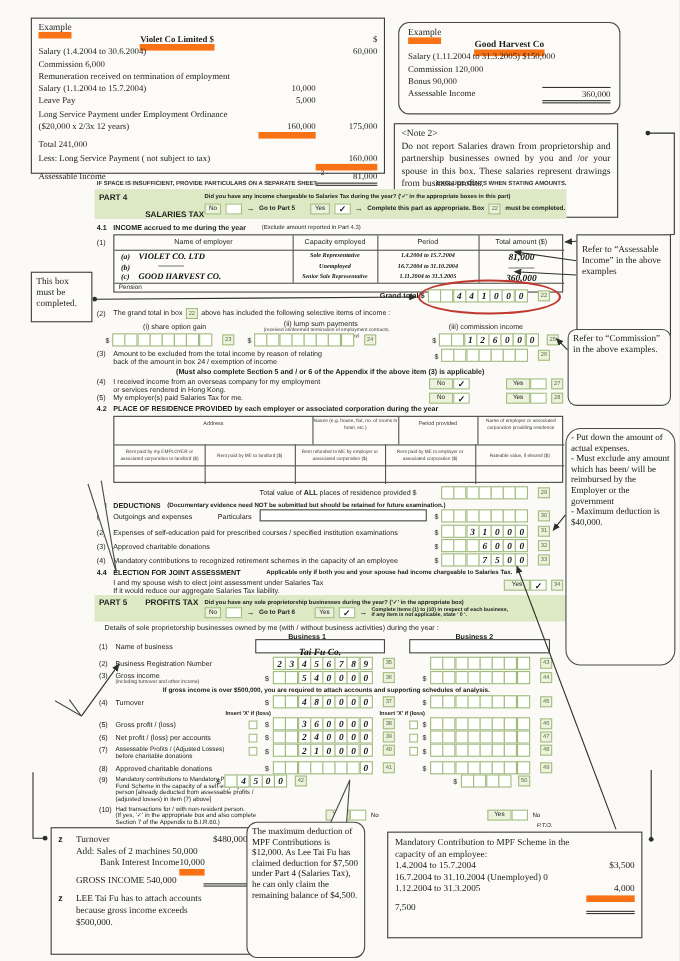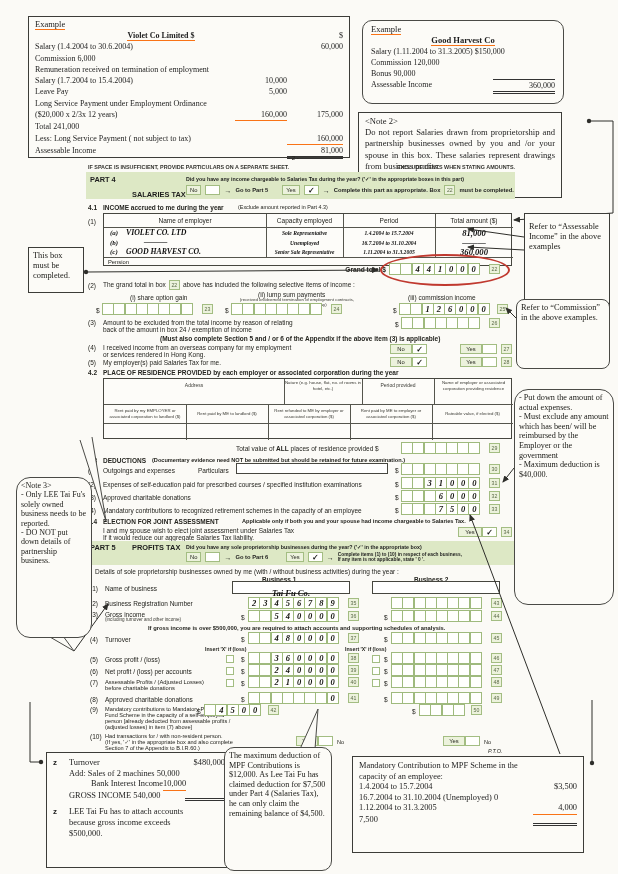--- a/index.html
+++ b/index.html
@@ -24,21 +24,21 @@
   .cbl{height:10px;border:0.8px solid #a3bd82;background:#ecf2dc;box-sizing:border-box;
        display:flex;align-items:center;justify-content:center;font-size:5.8px;padding:0 3px;color:#24241f;}
   .cbx{width:15px;height:10px;border:0.8px solid #a3bd82;background:#fffffd;box-sizing:border-box;
        display:flex;align-items:center;justify-content:center;font-family:"Liberation Serif",serif;
        font-weight:bold;font-size:8px;color:#111;}
   .lossbx{width:8px;height:8px;border:0.8px solid #a3bd82;background:#fffffd;box-sizing:border-box;display:inline-block;}
   .exrow{display:flex;font-size:8px;line-height:11.3px;}
   .exrow .lb{flex:1;}
   .exrow .c1{width:52px;text-align:right;}
   .exrow .c2{width:56px;text-align:right;}
-  .u{border-bottom:1px solid #f97316;}
+  .u{border-bottom:6px solid #f97316;}
   .uu{border-bottom:3px double #333;}
   .tcell{position:absolute;display:flex;align-items:center;justify-content:center;text-align:center;box-sizing:border-box;}
   .flexrow{display:flex;align-items:center;}
   .callout{font-family:"Liberation Serif",serif;font-size:8.4px;line-height:9.8px;color:#1a1a16;padding:3px 4px;box-sizing:border-box;}
   .brow{display:flex;font-size:8.4px;line-height:10.6px;font-family:"Liberation Serif",serif;}
 </style>
 </head>
 <body>
 
 <div id="page">
@@ -58,21 +58,21 @@
         <span class="lb">Commission 6,000</span>
         <span class="c1"></span>
         <span class="c2"></span>
       </div>
     <div class="exrow">
         <span class="lb">Remuneration received on termination of employment</span>
         <span class="c1"></span>
         <span class="c2"></span>
       </div>
     <div class="exrow">
-        <span class="lb">Salary (1.7.2004 to 15.4.2004)</span>
+        <span class="lb">Salary (1.1.2004 to 15.7.2004)</span>
         <span class="c1">10,000</span>
         <span class="c2"></span>
       </div>
     <div class="exrow">
         <span class="lb">Leave Pay</span>
         <span class="c1">5,000</span>
         <span class="c2"></span>
       </div>
     <div class="exrow">
         <span class="lb">Long Service Payment under Employment Ordinance</span>
@@ -665,25 +665,20 @@
 
   <div class="abs" style="left:380px;top:254px;width:126px;height:28px;border:2.6px solid #c0392f;border-radius:50%;"></div>
 
   <div class="abs box callout" style="left:28px;top:247px;width:56px;height:46px;"><span>This box must be completed.</span></div>
 
   <div class="abs box callout" style="left:524px;top:213px;width:86px;height:96px;padding-top:8px;"><span>Refer to “Assessable Income” in the above examples</span></div>
 
   <div class="abs rbox callout" style="left:516px;top:299px;width:94px;height:70px;border-radius:8px;"><span>Refer to “Commission” in the above examples.</span></div>
 
 
-  <div class="abs rbox callout" style="left:16px;top:477px;width:76px;height:161px;border-radius:14px;font-size:8px;line-height:9.4px;">
-    <div>&lt;Note 3&gt;</div>
-    <div>- Only LEE Tai Fu's solely owned business needs to be reported.</div>
-    <div>- DO NOT put down details of partnership business.</div>
-  </div>
 
   <div class="abs rbox callout" style="left:514px;top:389px;width:100px;height:216px;border-radius:14px;font-size:8.2px;line-height:9.6px;">
     <div>- Put down the amount of actual expenses.</div>
     <div>- Must exclude any amount which has been/ will be reimbursed by the Employer or the government</div>
     <div>-    Maximum deduction is $40,000.</div>
   </div>
 
   <div class="abs box" style="left:46px;top:752px;width:186px;height:116px;padding:5px 6px;">
     <div class="brow">
         <span class="b" style="width:16px;font-family:'Liberation Sans',sans-serif;font-size:8px;">z</span>

